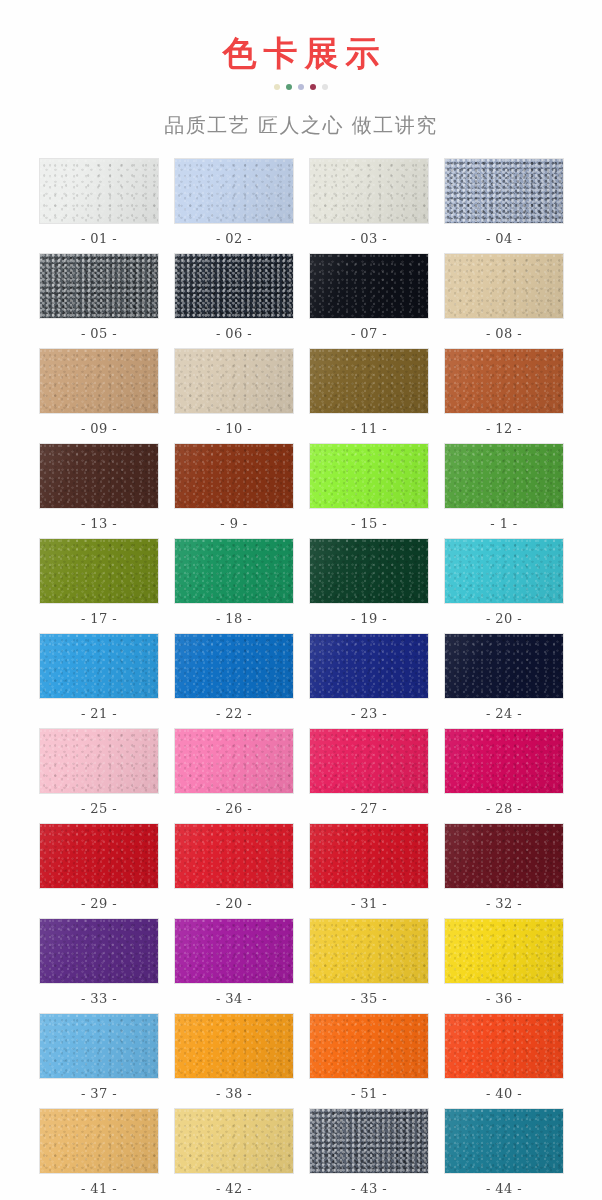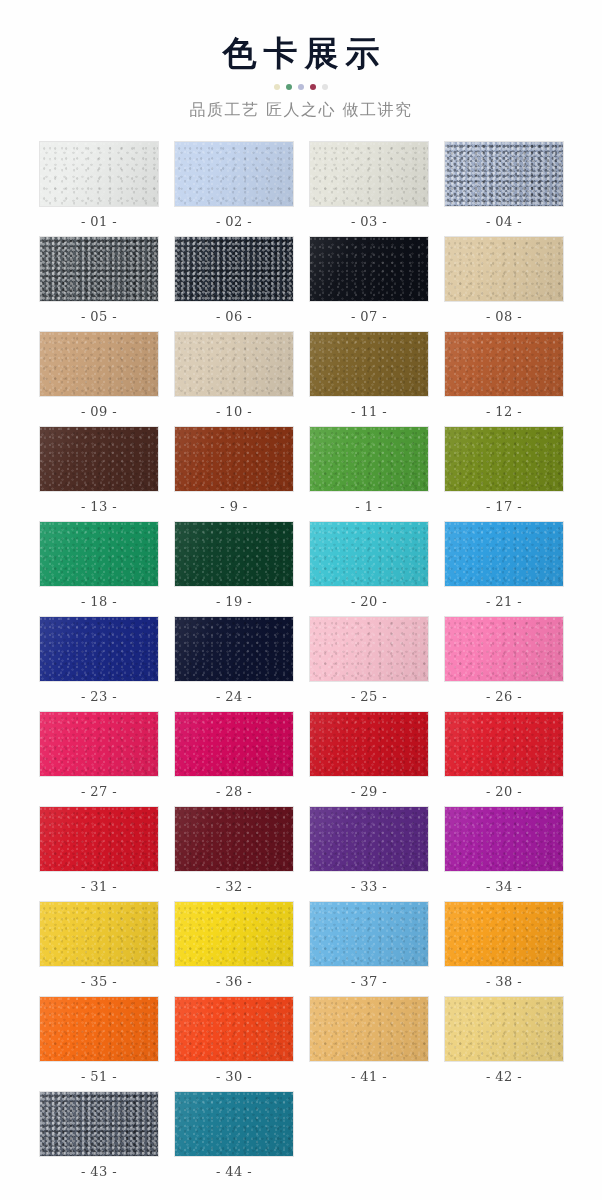--- a/index.html
+++ b/index.html
@@ -24,21 +24,21 @@
   .header {
     padding-top: 34px;
     text-align: center;
   }
 
   .main-title {
     font-family: "DejaVu Sans", "Liberation Sans", sans-serif;
     font-size: 34px;
     font-weight: bold;
     letter-spacing: 7px;
-    color: #0f172a;
+    color: #ef4444;
     line-height: 1.15;
     text-indent: 7px;
   }
 
   .dots-row {
     margin-top: 9px;
     display: flex;
     justify-content: center;
     align-items: center;
     gap: 6px;
@@ -46,23 +46,23 @@
   }
 
   .dot {
     width: 6px;
     height: 6px;
     border-radius: 50%;
     display: block;
   }
 
   .subtitle {
-    margin-top: 8px;
+    margin-top: 20px;
     font-family: "DejaVu Sans", "Liberation Sans", sans-serif;
-    font-size: 16px;
+    font-size: 20px;
     color: #8c8c8c;
     letter-spacing: 1.5px;
     line-height: 1.3;
   }
 
   
   .grid {
     margin: 0 auto;
     margin-top: 21px;
     width: 522px;
@@ -206,20 +206,24 @@
       </div>
       <div class="cell">
         <div class="swatch" style="background: rgb(76, 42, 34);"></div>
         <div class="label">- 13 -</div>
       </div>
       <div class="cell">
         <div class="swatch" style="background: rgb(138, 52, 21);"></div>
         <div class="label">- 9 -</div>
       </div>
       <div class="cell">
+        <div class="swatch" style="background: rgb(143, 240, 53);"></div>
+        <div class="label">- 15 -</div>
+      </div>
+      <div class="cell">
         <div class="swatch" style="background: rgb(79, 158, 56);"></div>
         <div class="label">- 1 -</div>
       </div>
       <div class="cell">
         <div class="swatch" style="background: rgb(114, 137, 26);"></div>
         <div class="label">- 17 -</div>
       </div>
       <div class="cell">
         <div class="swatch" style="background: rgb(23, 148, 95);"></div>
         <div class="label">- 18 -</div>
@@ -230,20 +234,24 @@
       </div>
       <div class="cell">
         <div class="swatch" style="background: rgb(60, 195, 209);"></div>
         <div class="label">- 20 -</div>
       </div>
       <div class="cell">
         <div class="swatch" style="background: rgb(46, 158, 224);"></div>
         <div class="label">- 21 -</div>
       </div>
       <div class="cell">
+        <div class="swatch" style="background: rgb(13, 111, 196);"></div>
+        <div class="label">- 22 -</div>
+      </div>
+      <div class="cell">
         <div class="swatch" style="background: rgb(26, 40, 134);"></div>
         <div class="label">- 23 -</div>
       </div>
       <div class="cell">
         <div class="swatch" style="background: rgb(13, 19, 48);"></div>
         <div class="label">- 24 -</div>
       </div>
       <div class="cell">
         <div class="swatch" style="background: rgb(247, 191, 205);"></div>
         <div class="label">- 25 -</div>
@@ -299,21 +307,21 @@
       <div class="cell">
         <div class="swatch" style="background: rgb(247, 159, 28);"></div>
         <div class="label">- 38 -</div>
       </div>
       <div class="cell">
         <div class="swatch" style="background: rgb(246, 106, 18);"></div>
         <div class="label">- 51 -</div>
       </div>
       <div class="cell">
         <div class="swatch" style="background: rgb(244, 71, 27);"></div>
-        <div class="label">- 30 -</div>
+        <div class="label">- 40 -</div>
       </div>
       <div class="cell">
         <div class="swatch" style="background: rgb(233, 184, 107);"></div>
         <div class="label">- 41 -</div>
       </div>
       <div class="cell">
         <div class="swatch" style="background: rgb(236, 209, 126);"></div>
         <div class="label">- 42 -</div>
       </div>
       <div class="cell">

